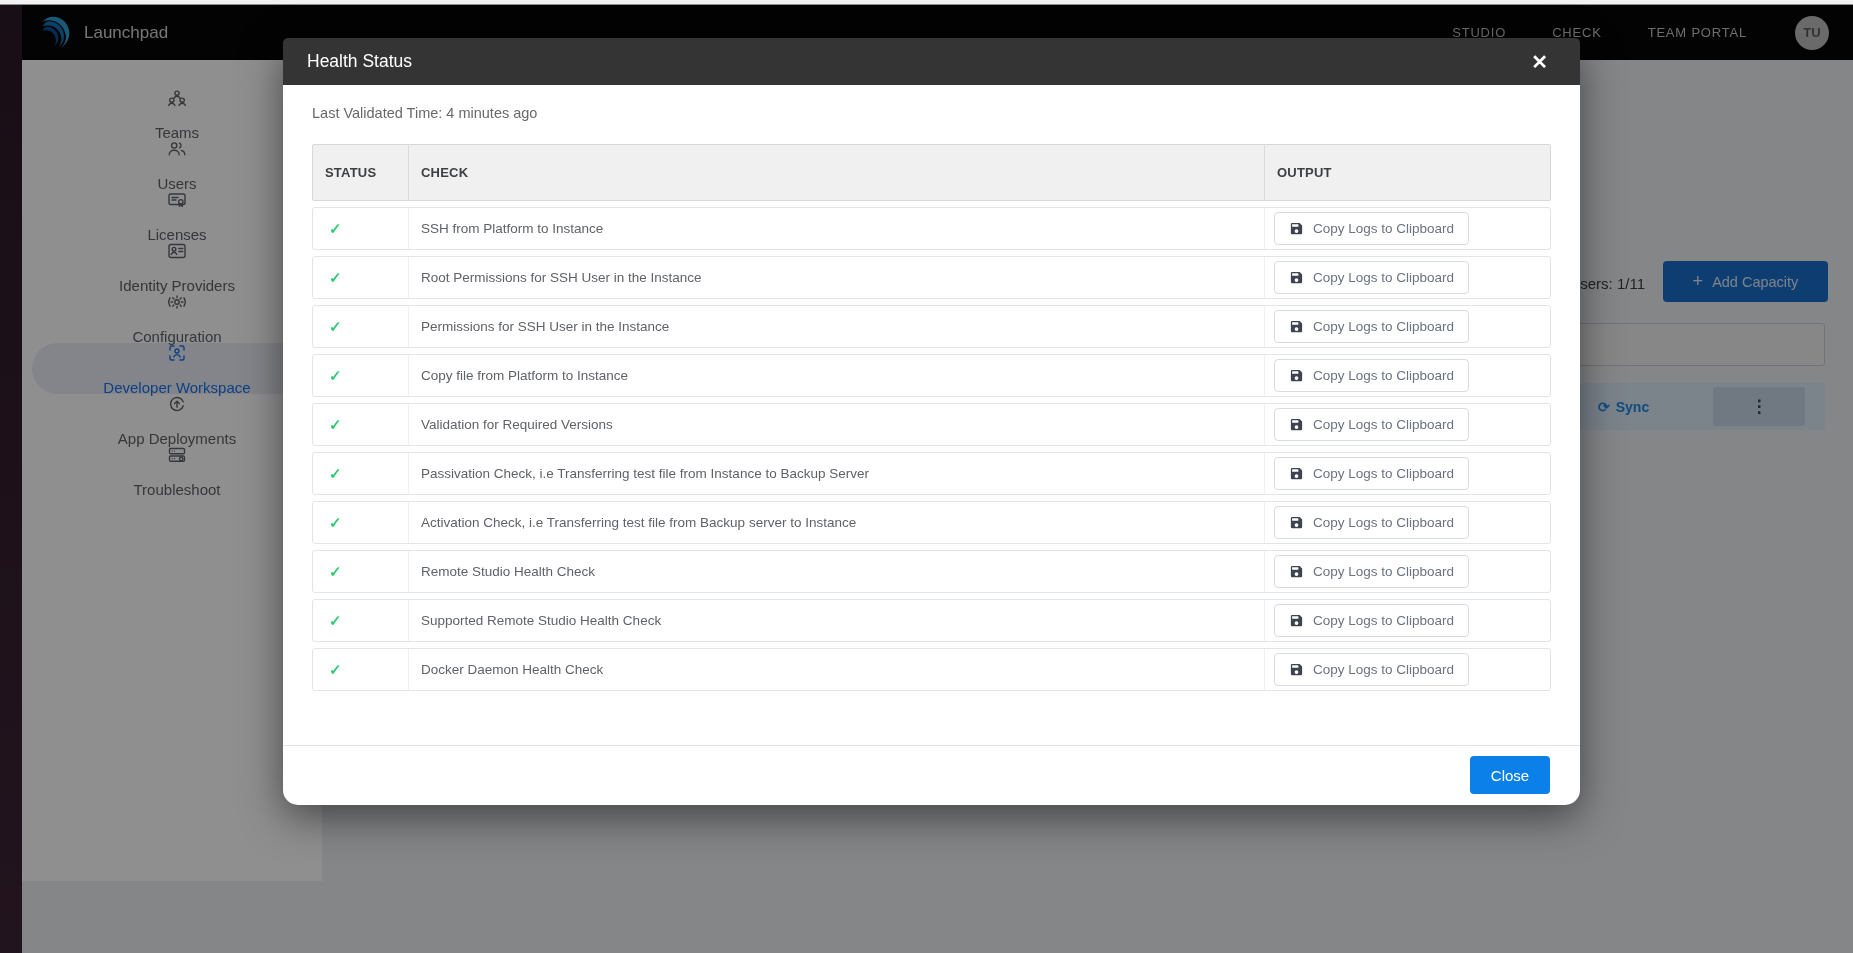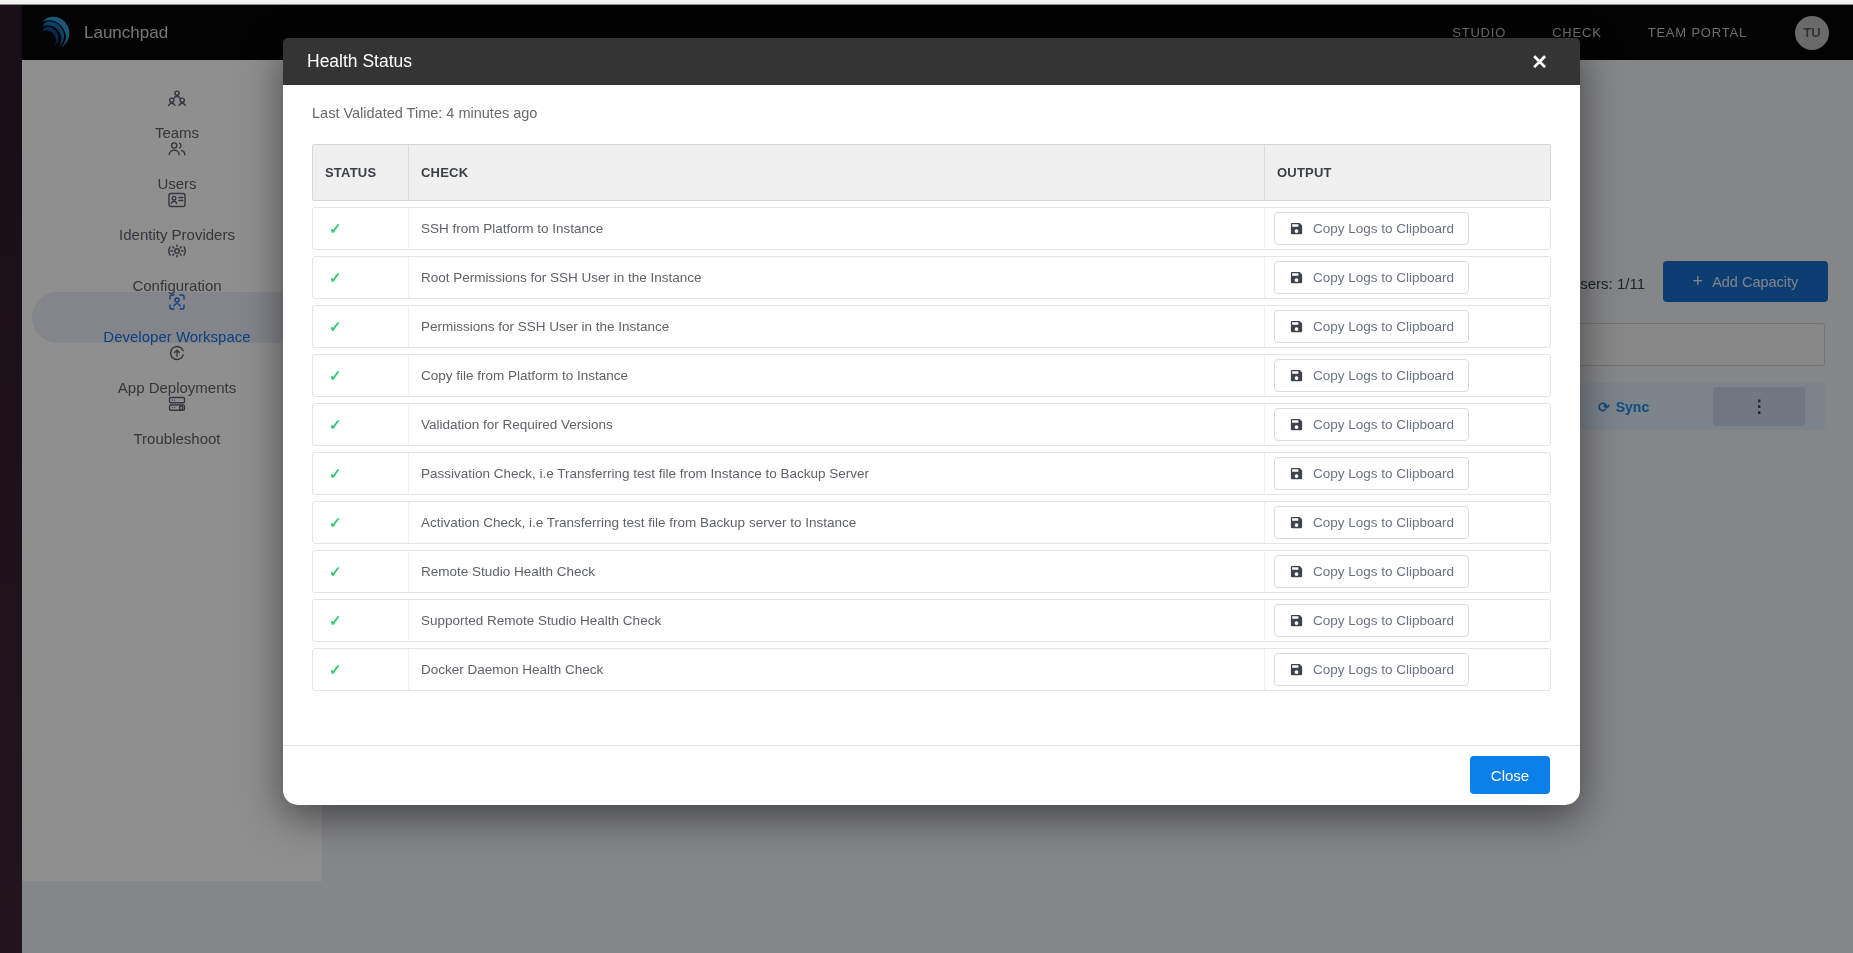--- a/index.html
+++ b/index.html
@@ -112,20 +112,29 @@
       <span>Teams</span>
     </div>
     <div class="side-item">
       <svg viewBox="0 0 20 20">
           <circle cx="7.2" cy="6.5" r="2.6"></circle>
           <path d="M2.2 15.8c0-2.8 2.2-4.6 5-4.6s5 1.8 5 4.6"></path>
           <path d="M12.6 4.2a2.6 2.6 0 0 1 0 4.6"></path>
           <path d="M14.5 11.5c2 .6 3.3 2.2 3.3 4.3"></path>
         </svg>
       <span>Users</span>
+    </div>
+    <div class="side-item">
+      <svg viewBox="0 0 20 20">
+          <rect x="2" y="4" width="16" height="10.5" rx="1.5"></rect>
+          <path d="M5 7.5h6M5 10h4"></path>
+          <circle cx="13.8" cy="11.8" r="2.2"></circle>
+          <path d="M12.8 13.7l-.6 2.5 1.6-.9 1.6.9-.6-2.5"></path>
+        </svg>
+      <span>Licenses</span>
     </div>
     <div class="side-item">
       <svg viewBox="0 0 20 20">
           <rect x="2" y="3.5" width="16" height="13" rx="2"></rect>
           <circle cx="7" cy="8.2" r="1.8"></circle>
           <path d="M4.2 13.5c.5-1.4 1.5-2.2 2.8-2.2s2.3.8 2.8 2.2"></path>
           <path d="M11.8 7.5h4M11.8 10.5h4"></path>
         </svg>
       <span>Identity Providers</span>
     </div>

